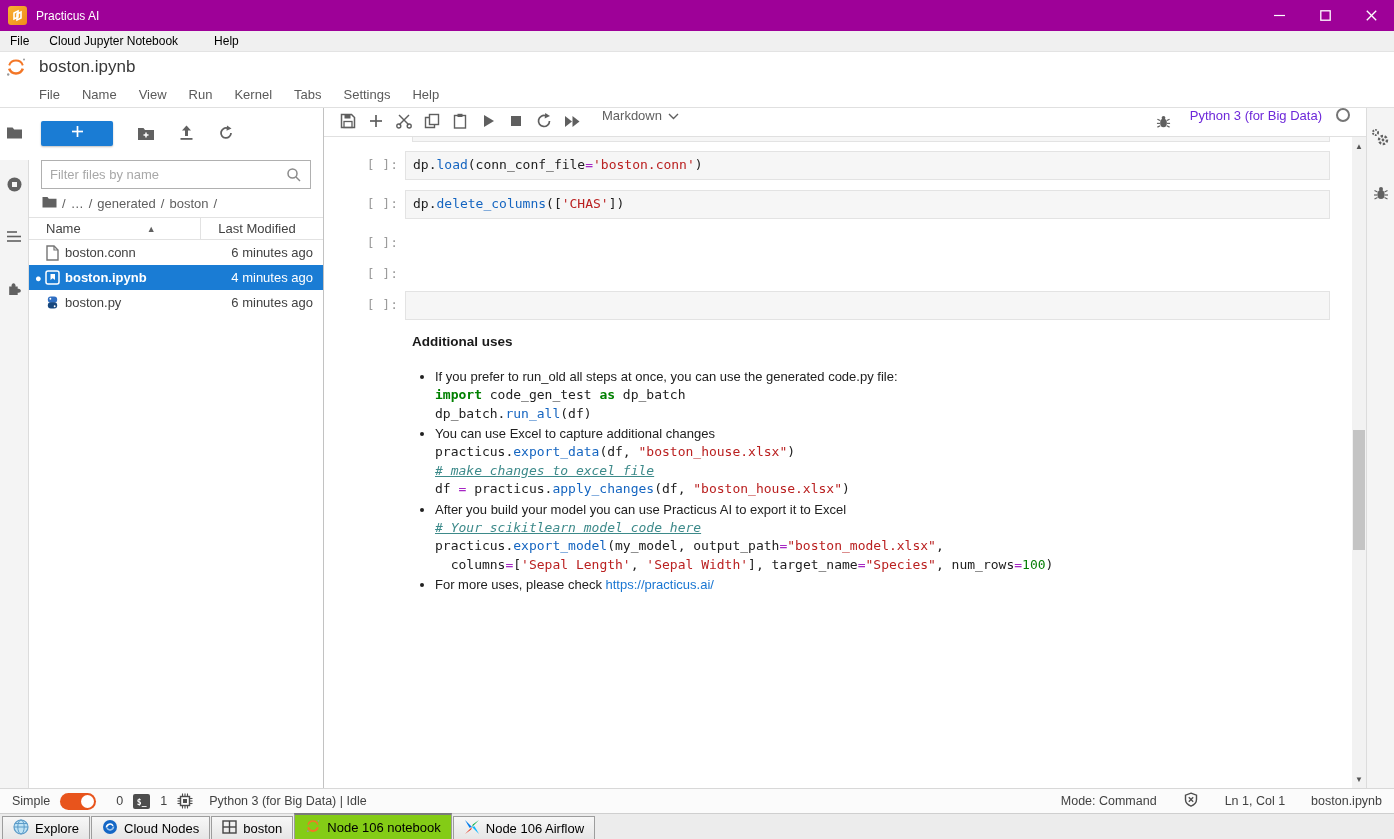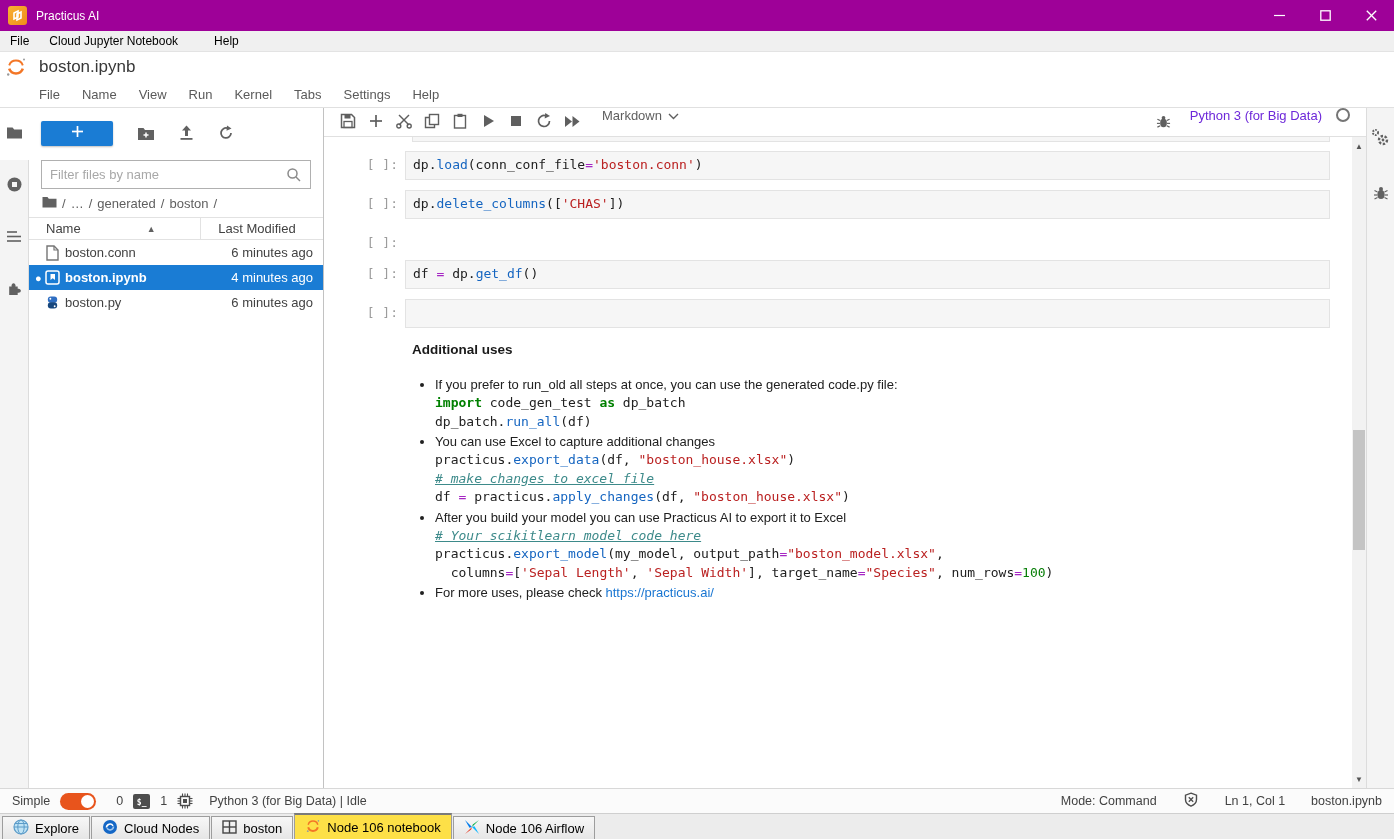--- a/index.html
+++ b/index.html
@@ -129,21 +129,21 @@
     font:bold 8px "DejaVu Sans Mono",monospace; padding-bottom:2px; }
   .term-ico::before { content:"$_"; }
   .status-right { margin-left:auto; display:flex; align-items:center; gap:26px; }
 
   
   .taskbar { height:26px; background:#ececec; border-top:1px solid #cfcfcf;
     display:flex; align-items:flex-end; padding-left:2px; flex:none; }
   .task-tab { height:23px; margin-right:1px; display:flex; align-items:center; gap:6px;
     padding:0 10px; font-size:13px; color:#000; background:linear-gradient(#f7f7f7,#e6e6e6);
     border:1px solid #9d9d9d; border-bottom:none; }
-  .task-tab.active { background:#fde047; height:26px; border-top:2px solid #7a7a7a; }
+  .task-tab.active { background:#84cc16; height:26px; border-top:2px solid #7a7a7a; }
 </style>
 </head>
 <body>
 
 <div class="window">
 
   <div class="titlebar">
     <div class="app-icon">
       <svg width="15" height="15" viewBox="0 0 15 15">
           <g stroke="#fff" stroke-width="1.6" fill="none">
@@ -430,21 +430,20 @@
               </div>
               <div class="cell">
                 <div class="prompt">[ ]:</div>
                 <div class="cell-input"><span class="tk-tx">dp.</span><span class="tk-fn">delete_columns</span><span class="tk-tx">([</span><span class="tk-str">'CHAS'</span><span class="tk-tx">])</span></div>
               </div>
               <div class="cell">
                 <div class="prompt">[ ]:</div>
               </div>
               <div class="cell">
                 <div class="prompt">[ ]:</div>
-                <div class="cell-input"><span class="tk-tx">df </span><span class="tk-op">=</span><span class="tk-tx"> dp.</span><span class="tk-fn">get_df</span><span class="tk-tx">()</span></div>
               </div>
               <div class="cell">
                 <div class="prompt">[ ]:</div>
                 <div class="cell-input"></div>
               </div>
             </div>
           <div class="markdown-cell">
             <div class="md-heading">Additional uses</div>
             <ul class="md-bullets" id="md-bullets">
                 <li><span class="md-text">If you prefer to run_old all steps at once, you can use the generated code.py file:</span><div class="md-code"><div><span class="tk-kw">import</span><span class="tk-tx"> code_gen_test </span><span class="tk-kw">as</span><span class="tk-tx"> dp_batch</span></div><div><span class="tk-tx">dp_batch.</span><span class="tk-fn">run_all</span><span class="tk-tx">(df)</span></div></div></li>

